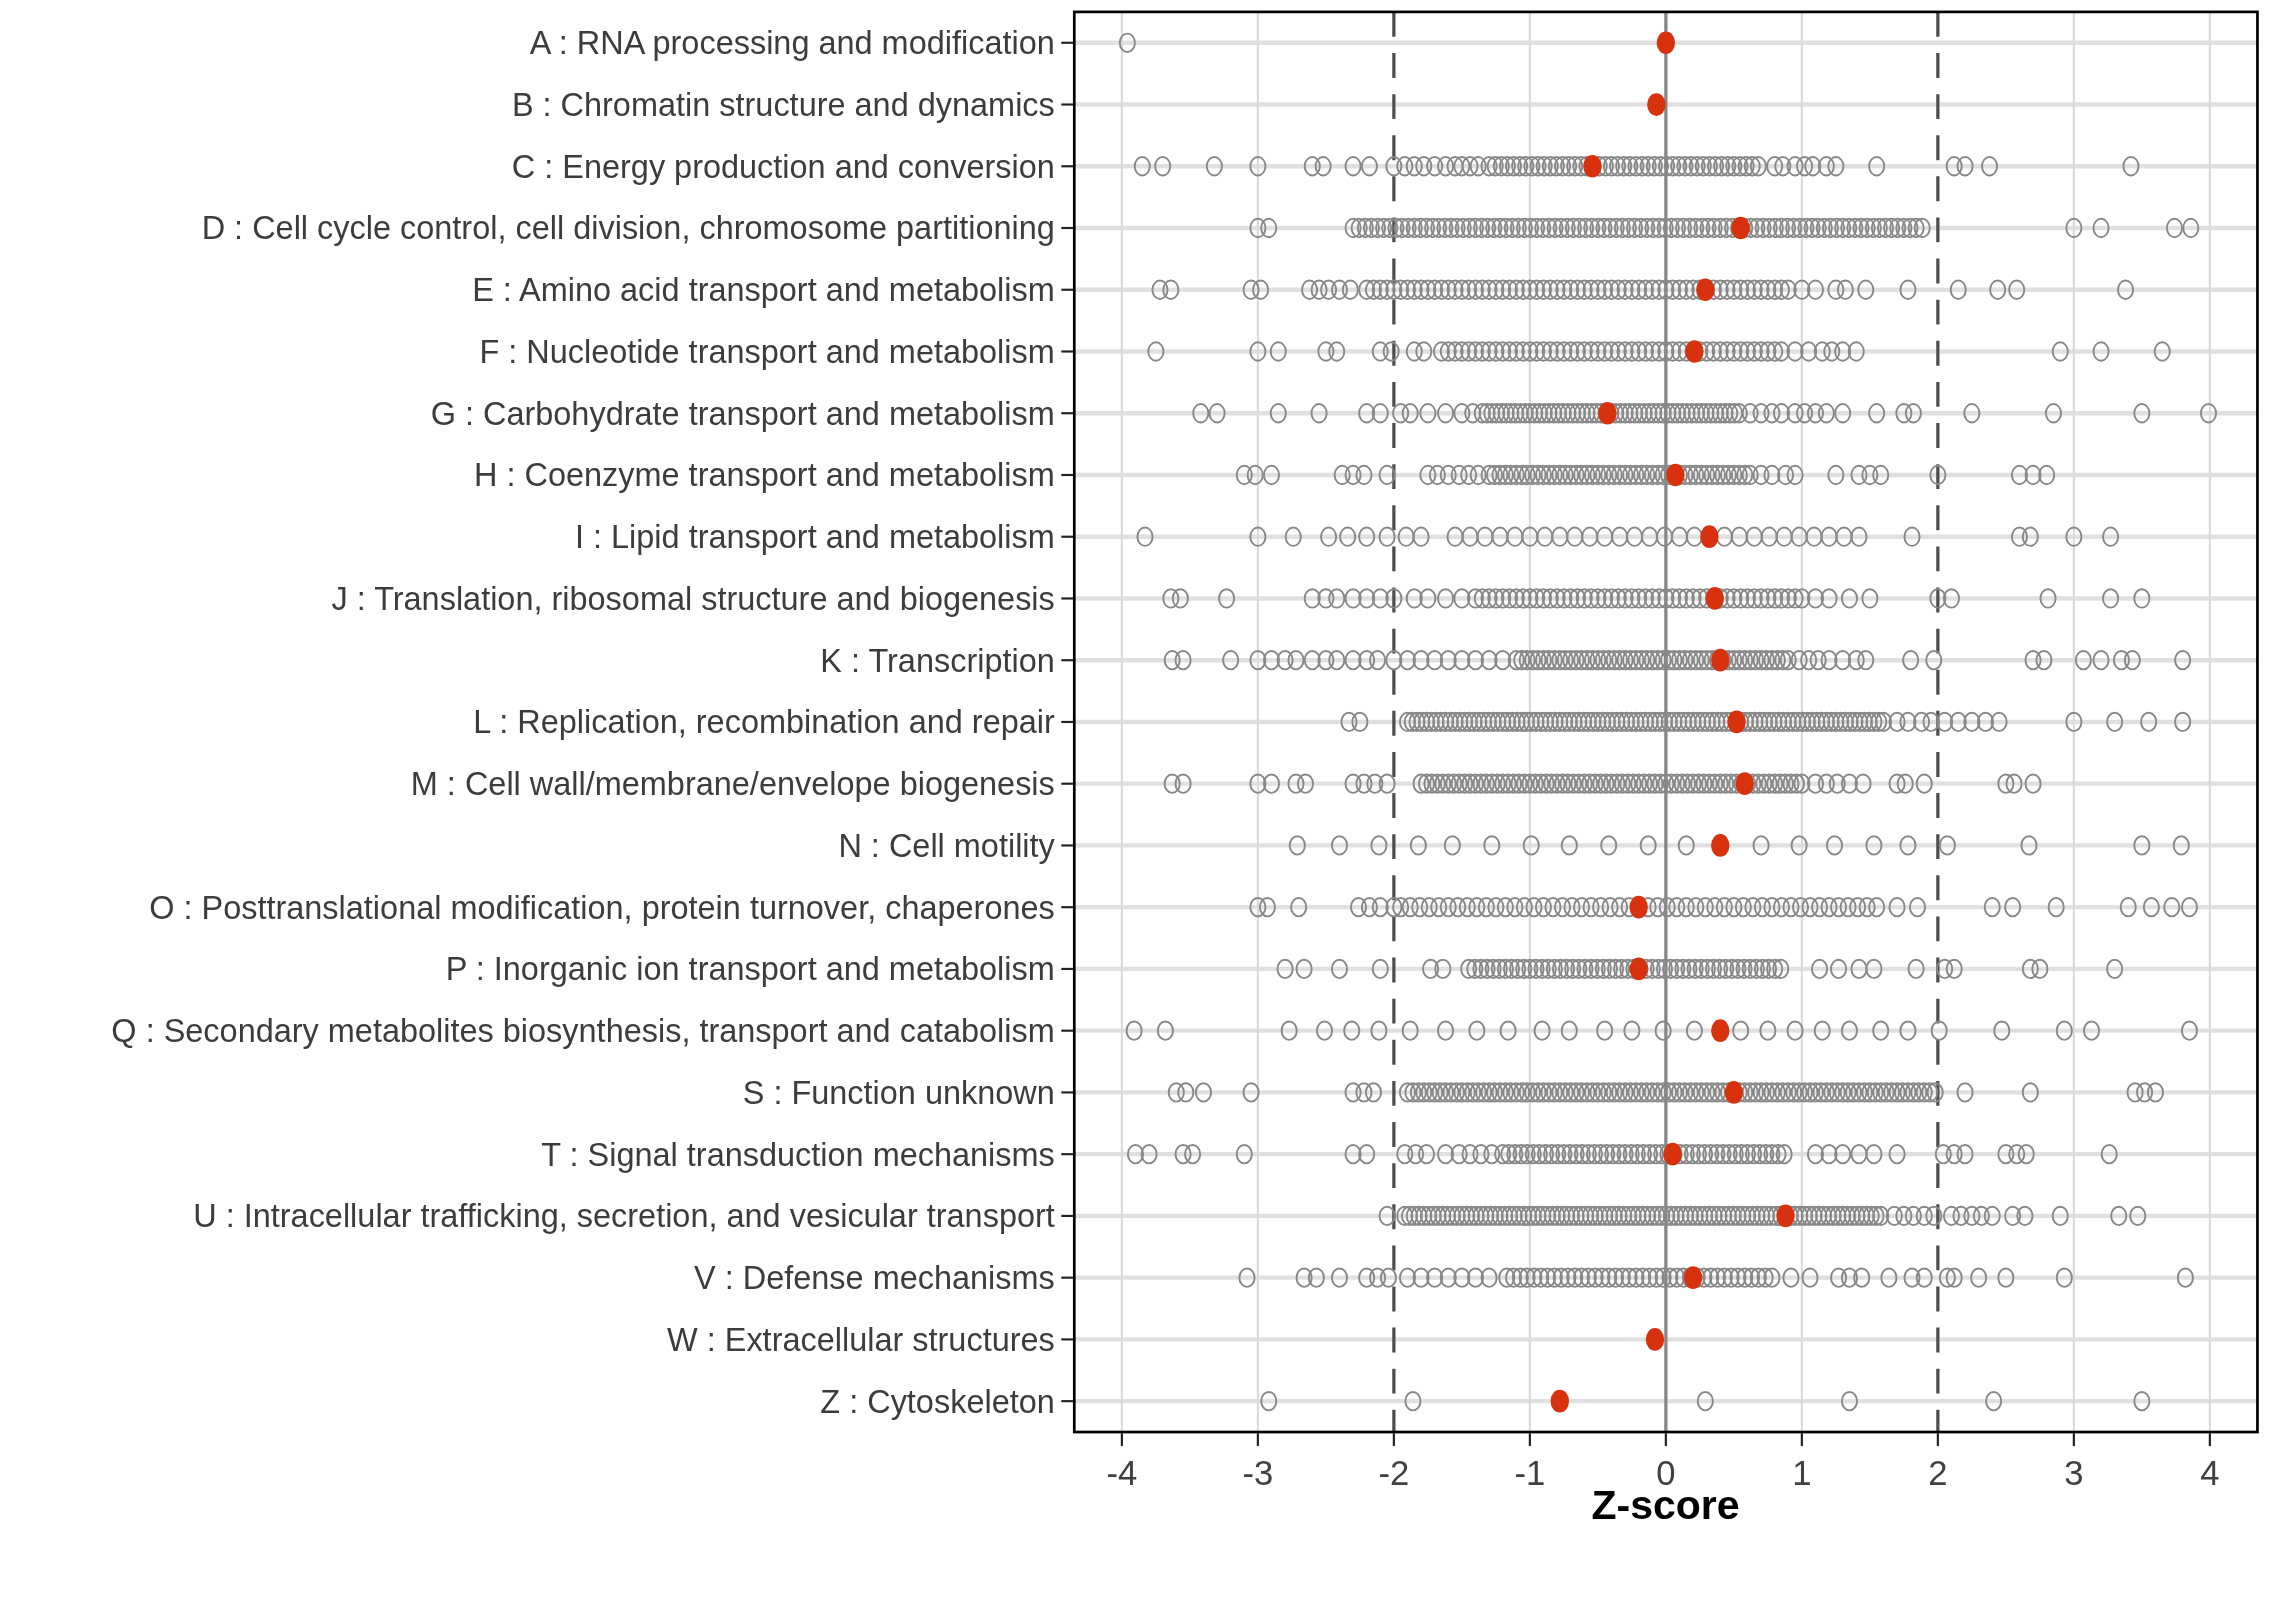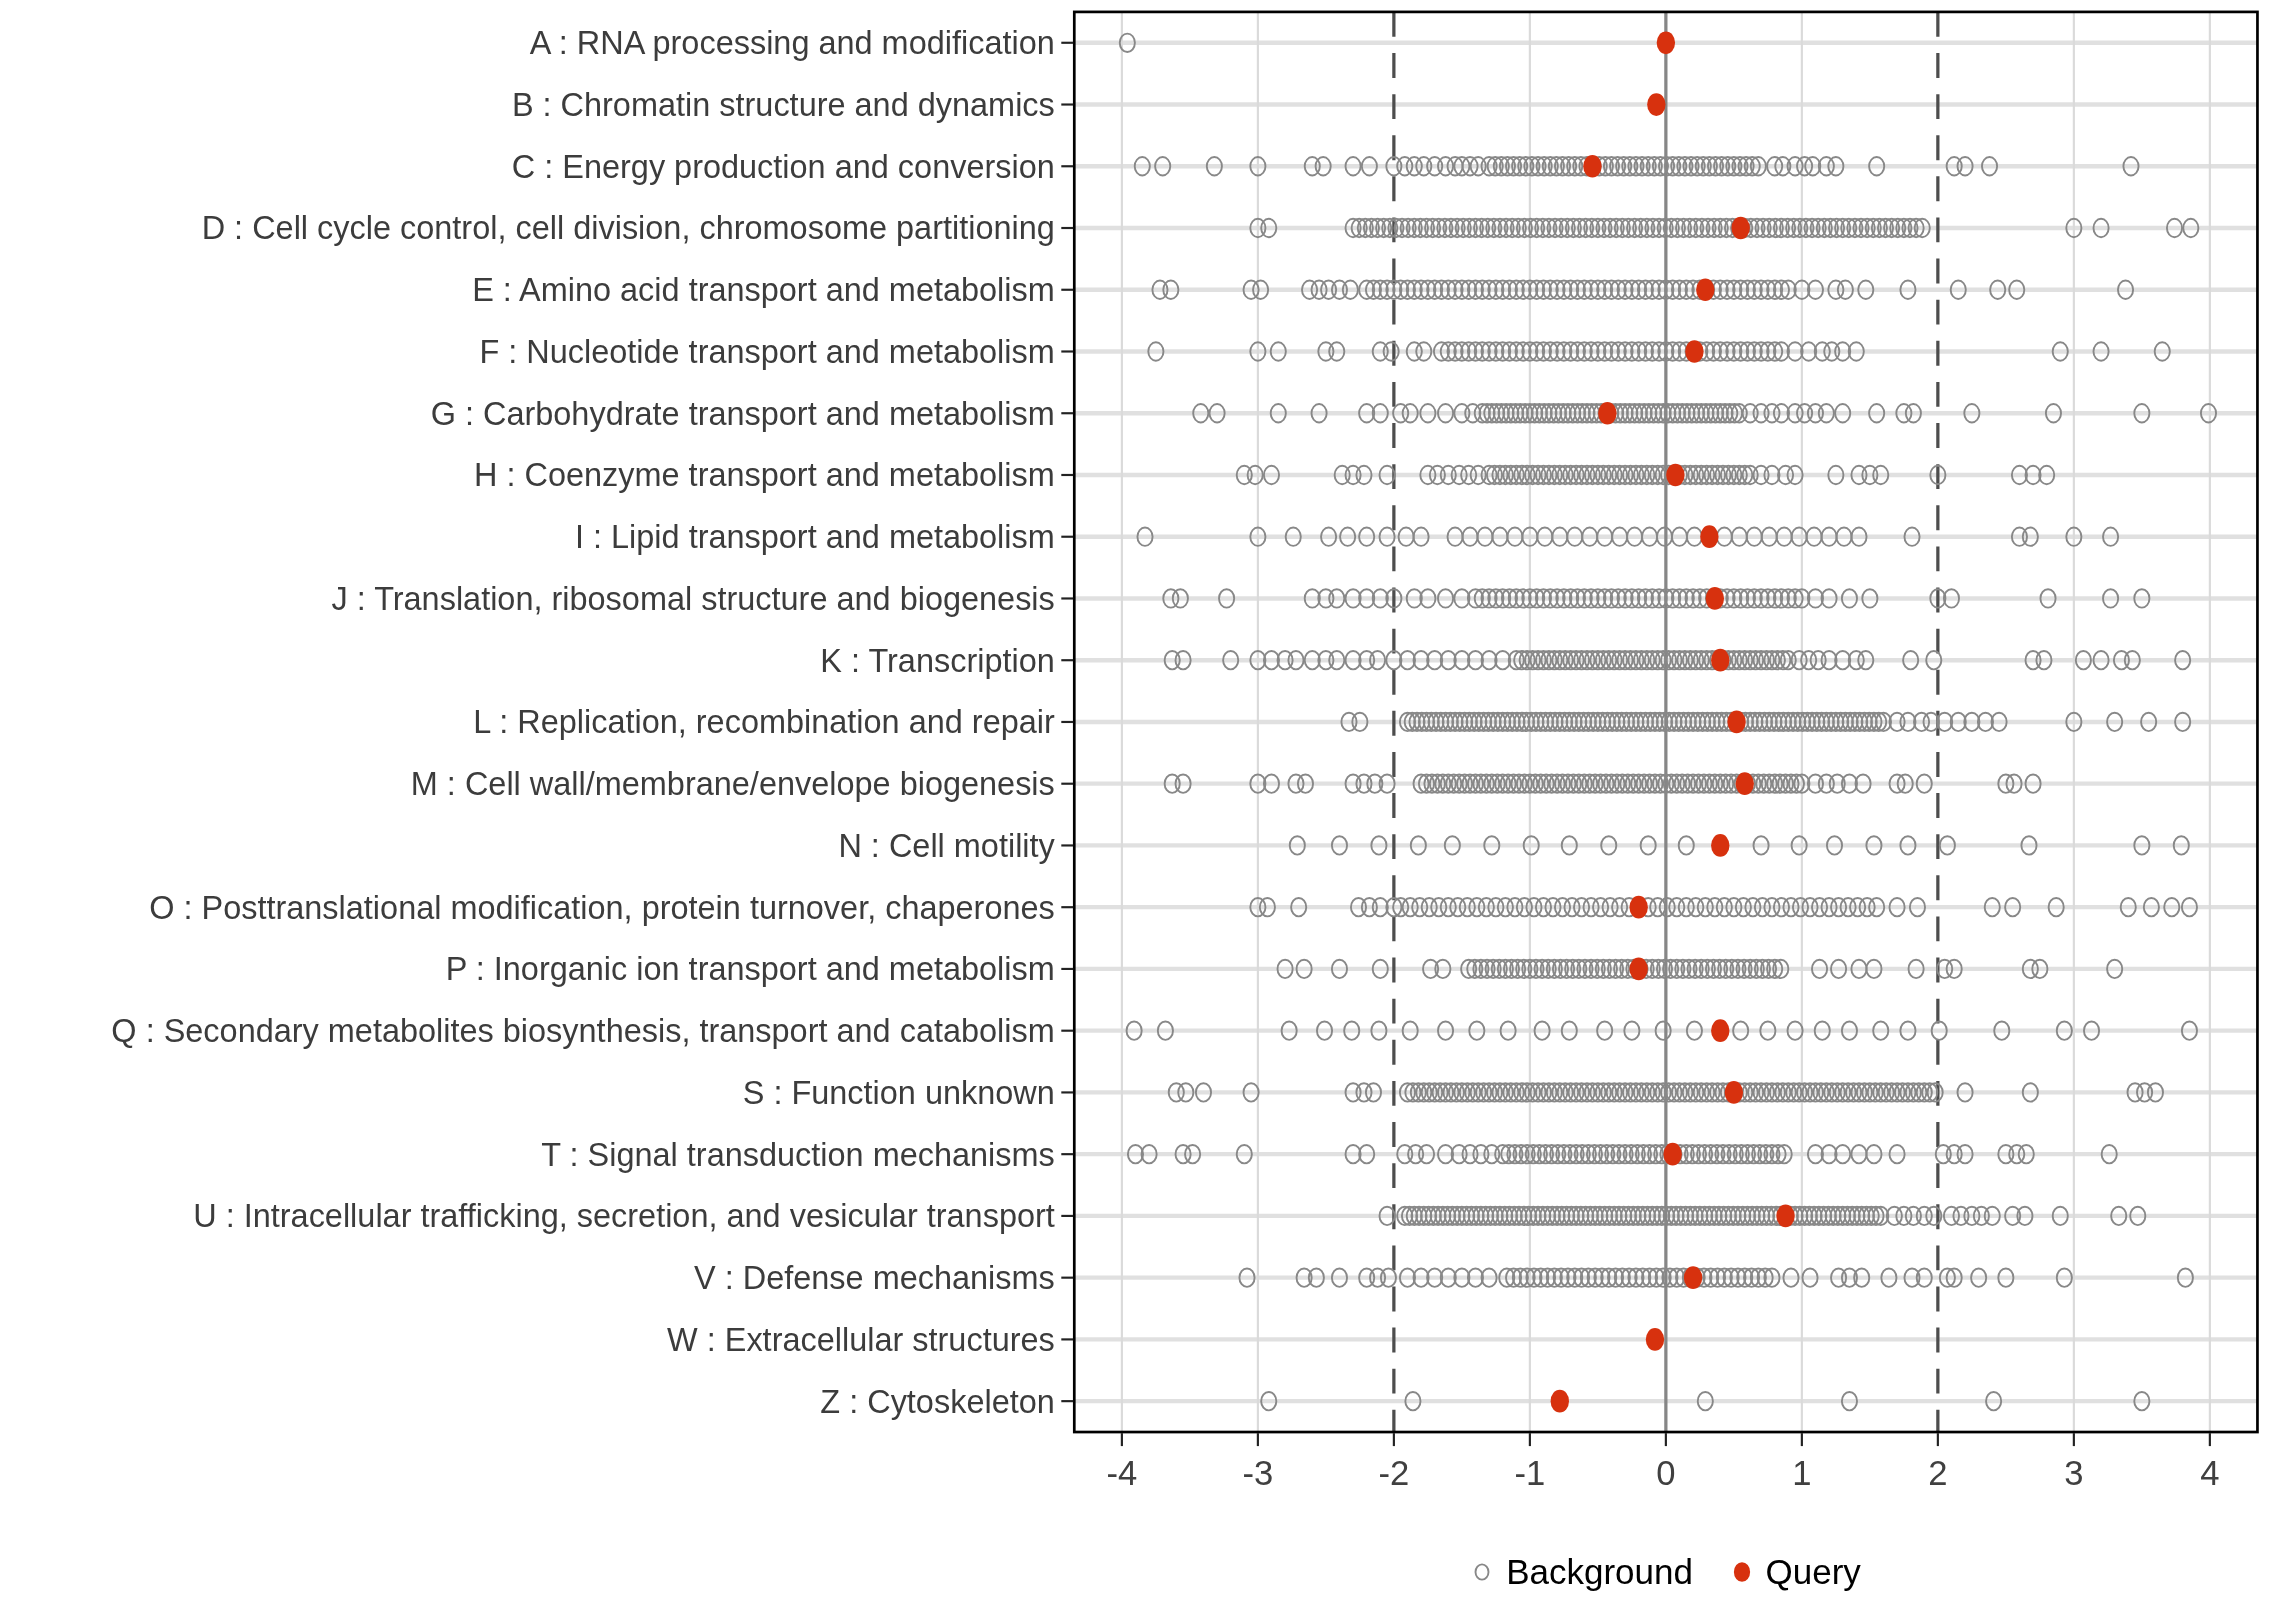--- a/index.html
+++ b/index.html
@@ -1588,29 +1588,16 @@
       <line x1="1961" x2="1983" y1="2247.5434782608695" y2="2247.5434782608695" stroke="#222222" stroke-width="4"></line>
       <text x="1949" y="2268.5434782608695" text-anchor="end" font-size="60" fill="#3C3C3C" font-family="&quot;Liberation Sans&quot;, sans-serif">U : Intracellular trafficking, secretion, and vesicular transport</text>
       <line x1="1961" x2="1983" y1="2361.6739130434785" y2="2361.6739130434785" stroke="#222222" stroke-width="4"></line>
       <text x="1949" y="2382.6739130434785" text-anchor="end" font-size="60" fill="#3C3C3C" font-family="&quot;Liberation Sans&quot;, sans-serif">V : Defense mechanisms</text>
       <line x1="1961" x2="1983" y1="2475.804347826087" y2="2475.804347826087" stroke="#222222" stroke-width="4"></line>
       <text x="1949" y="2496.804347826087" text-anchor="end" font-size="60" fill="#3C3C3C" font-family="&quot;Liberation Sans&quot;, sans-serif">W : Extracellular structures</text>
       <line x1="1961" x2="1983" y1="2589.9347826086955" y2="2589.9347826086955" stroke="#222222" stroke-width="4"></line>
       <text x="1949" y="2610.9347826086955" text-anchor="end" font-size="60" fill="#3C3C3C" font-family="&quot;Liberation Sans&quot;, sans-serif">Z : Cytoskeleton</text>
     </svg>
 
+  <div id="xaxis-title">Z-score</div>
 
-  <div id="legend">
-    <div class="legend-item">
-      <svg width="24" height="26" viewBox="0 0 44 48">
-        <ellipse cx="22" cy="24" rx="12" ry="14" fill="none" stroke="#888888" stroke-width="3.5"></ellipse>
-      </svg>
-      <span>Background</span>
-    </div>
-    <div class="legend-item">
-      <svg width="24" height="26" viewBox="0 0 44 48">
-        <ellipse cx="22" cy="24" rx="15" ry="18" fill="#D7310E"></ellipse>
-      </svg>
-      <span>Query</span>
-    </div>
-  </div>
 </div>
 
 
 </body></html>

